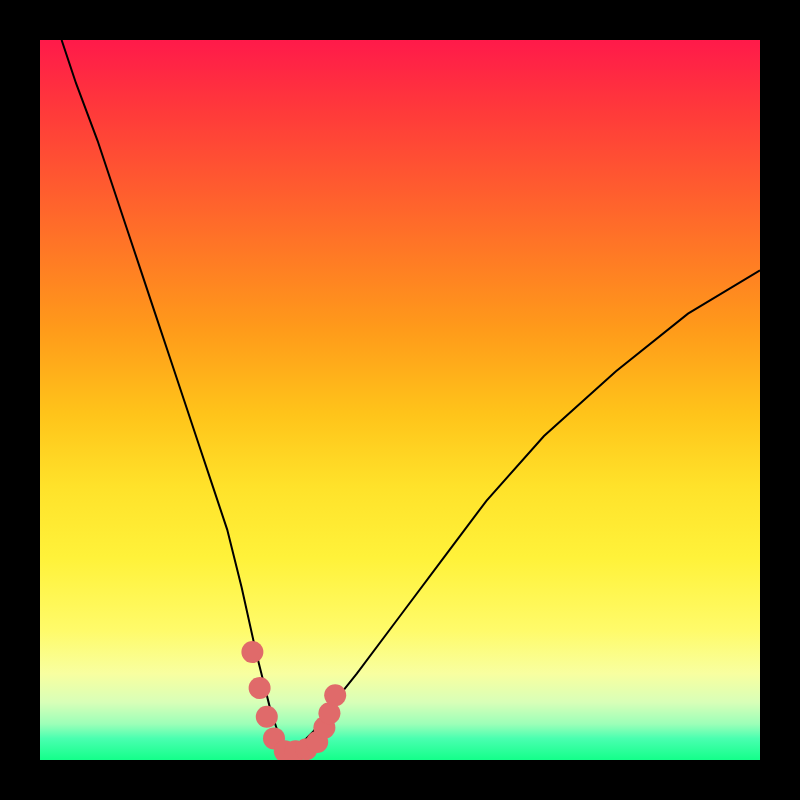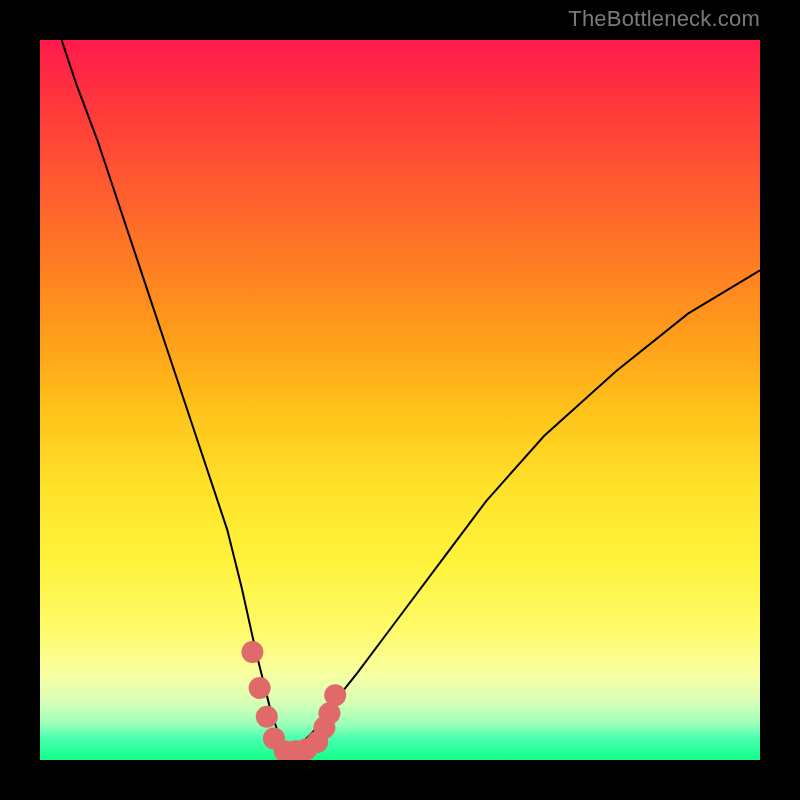--- a/index.html
+++ b/index.html
@@ -54,21 +54,20 @@
     color: #7a7a7a;
     font-size: 22px;
     font-weight: 500;
     letter-spacing: 0.2px;
   }
 </style>
 </head>
 <body>
 
 <div class="frame">
-  <div class="attribution">TheBottleneck.com</div>
 
   <div class="plot-area">
     <svg viewBox="0 0 100 100" preserveAspectRatio="none">
       <path id="curve-path" fill="none" stroke="#000000" stroke-width="0.278" d="M3.000 0.000 L5.000 6.000 L8.000 14.000 L10.000 20.000 L12.000 26.000 L14.000 32.000 L16.000 38.000 L18.000 44.000 L20.000 50.000 L22.000 56.000 L24.000 62.000 L26.000 68.000 L28.000 76.000 L30.000 85.000 L31.000 89.000 L32.000 93.000 L33.000 96.000 L34.000 98.000 L35.000 99.000 L36.000 98.000 L38.000 96.000 L40.000 93.000 L44.000 88.000 L50.000 80.000 L56.000 72.000 L62.000 64.000 L70.000 55.000 L80.000 46.000 L90.000 38.000 L100.000 32.000"></path>
       <g id="markers-group">
           <circle cx="29.500" cy="85.000" r="1.528" fill="#e06a6a"></circle>
           <circle cx="30.500" cy="90.000" r="1.528" fill="#e06a6a"></circle>
           <circle cx="31.500" cy="94.000" r="1.528" fill="#e06a6a"></circle>
           <circle cx="32.500" cy="97.000" r="1.528" fill="#e06a6a"></circle>
           <circle cx="34.000" cy="98.800" r="1.528" fill="#e06a6a"></circle>

